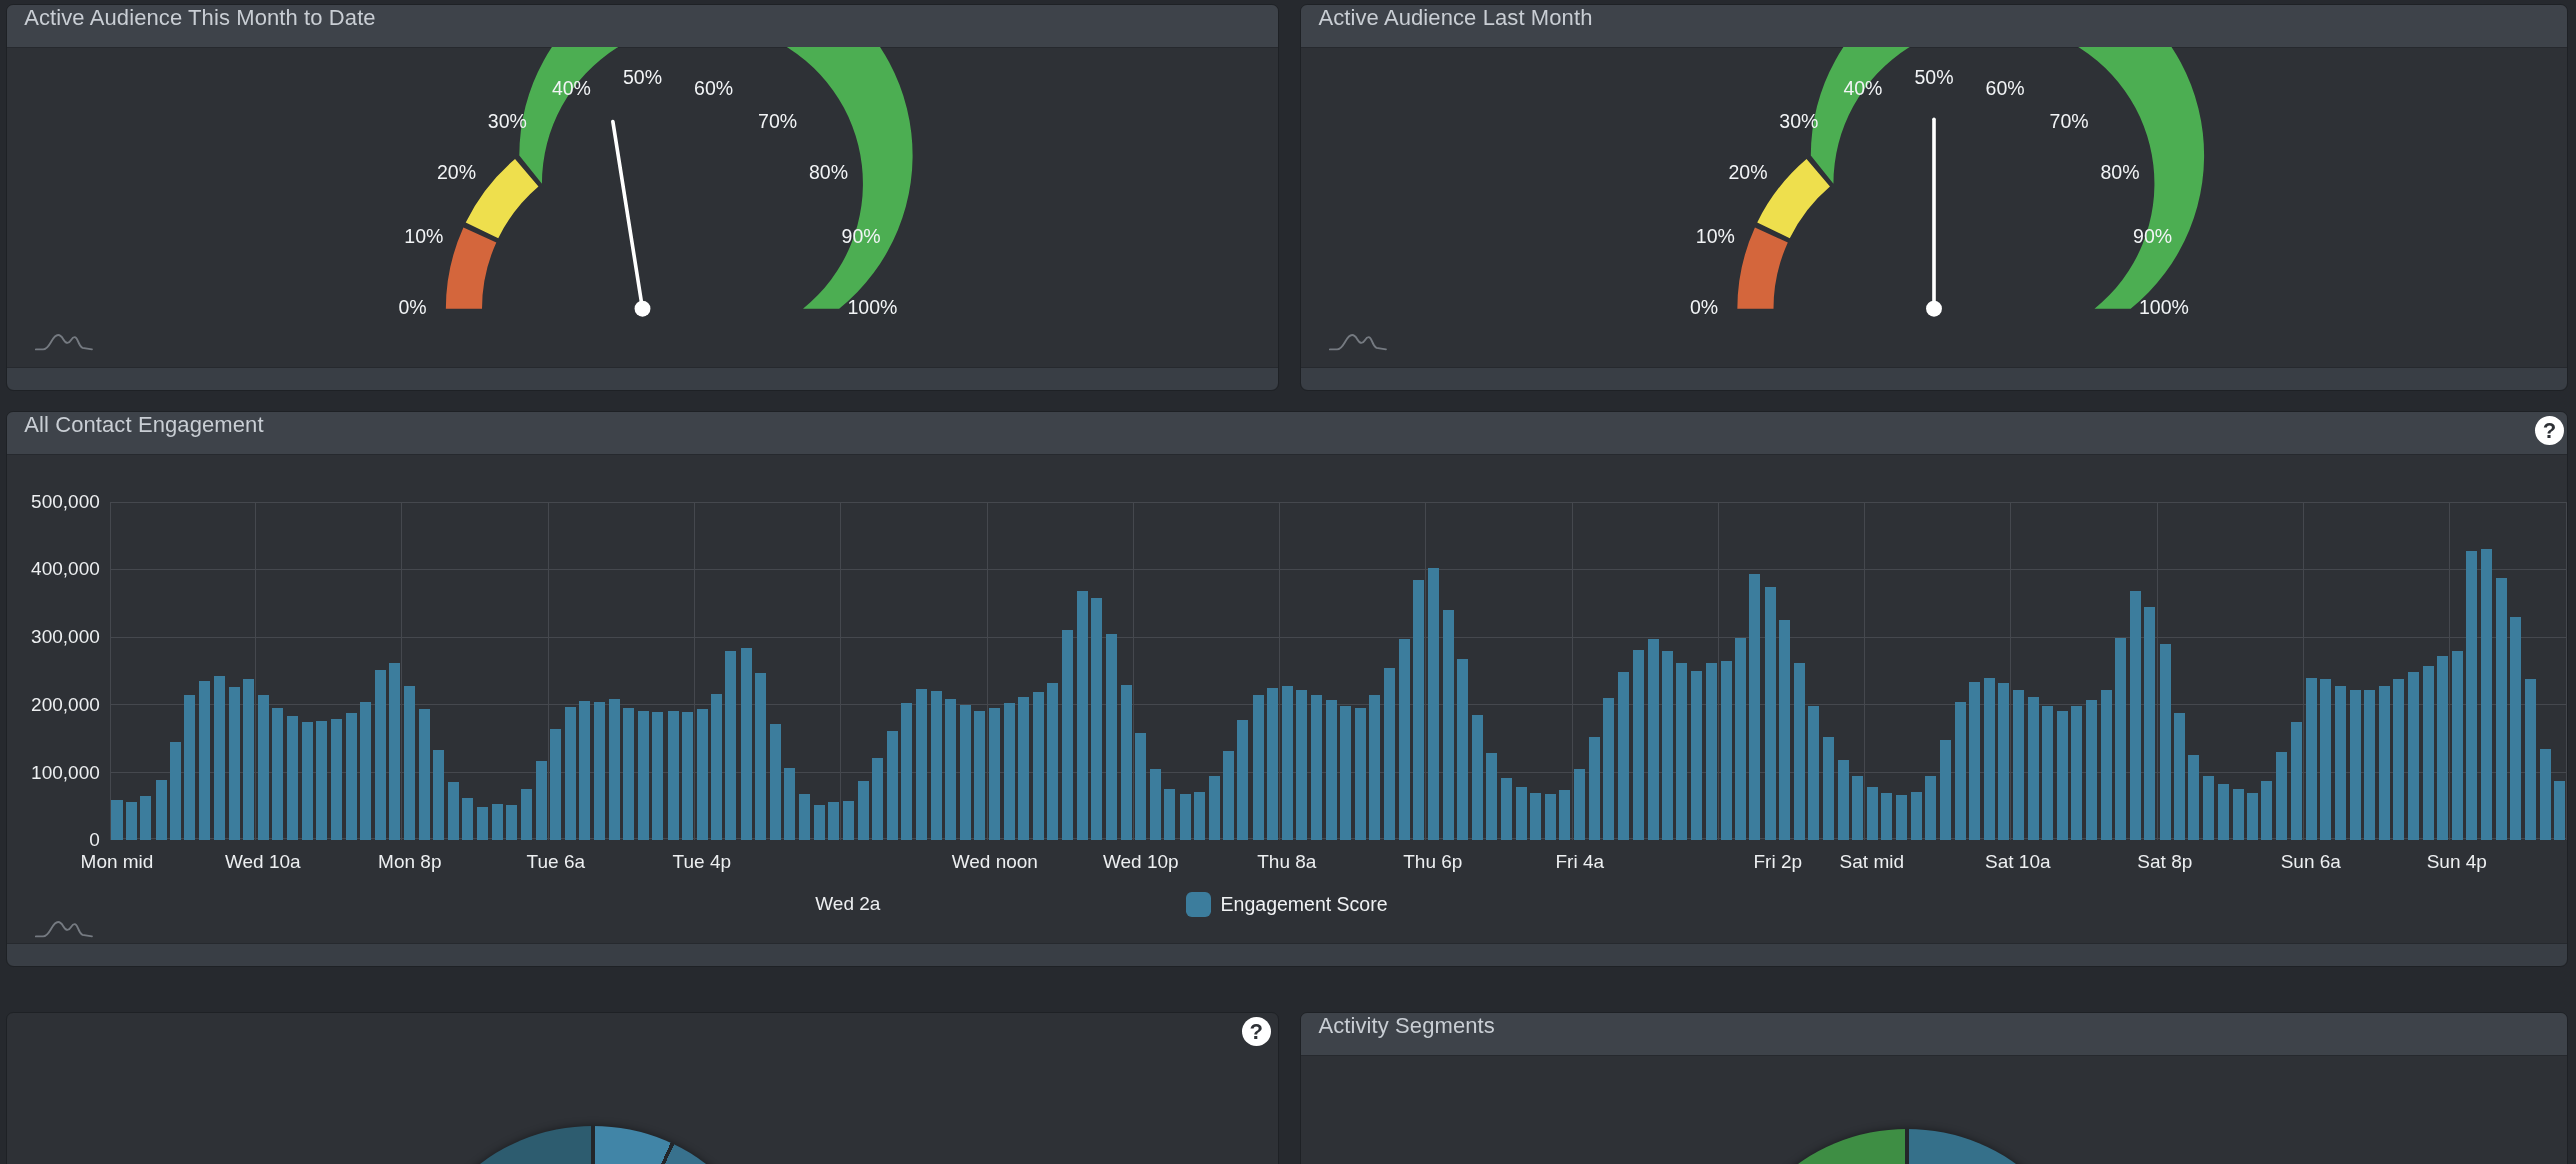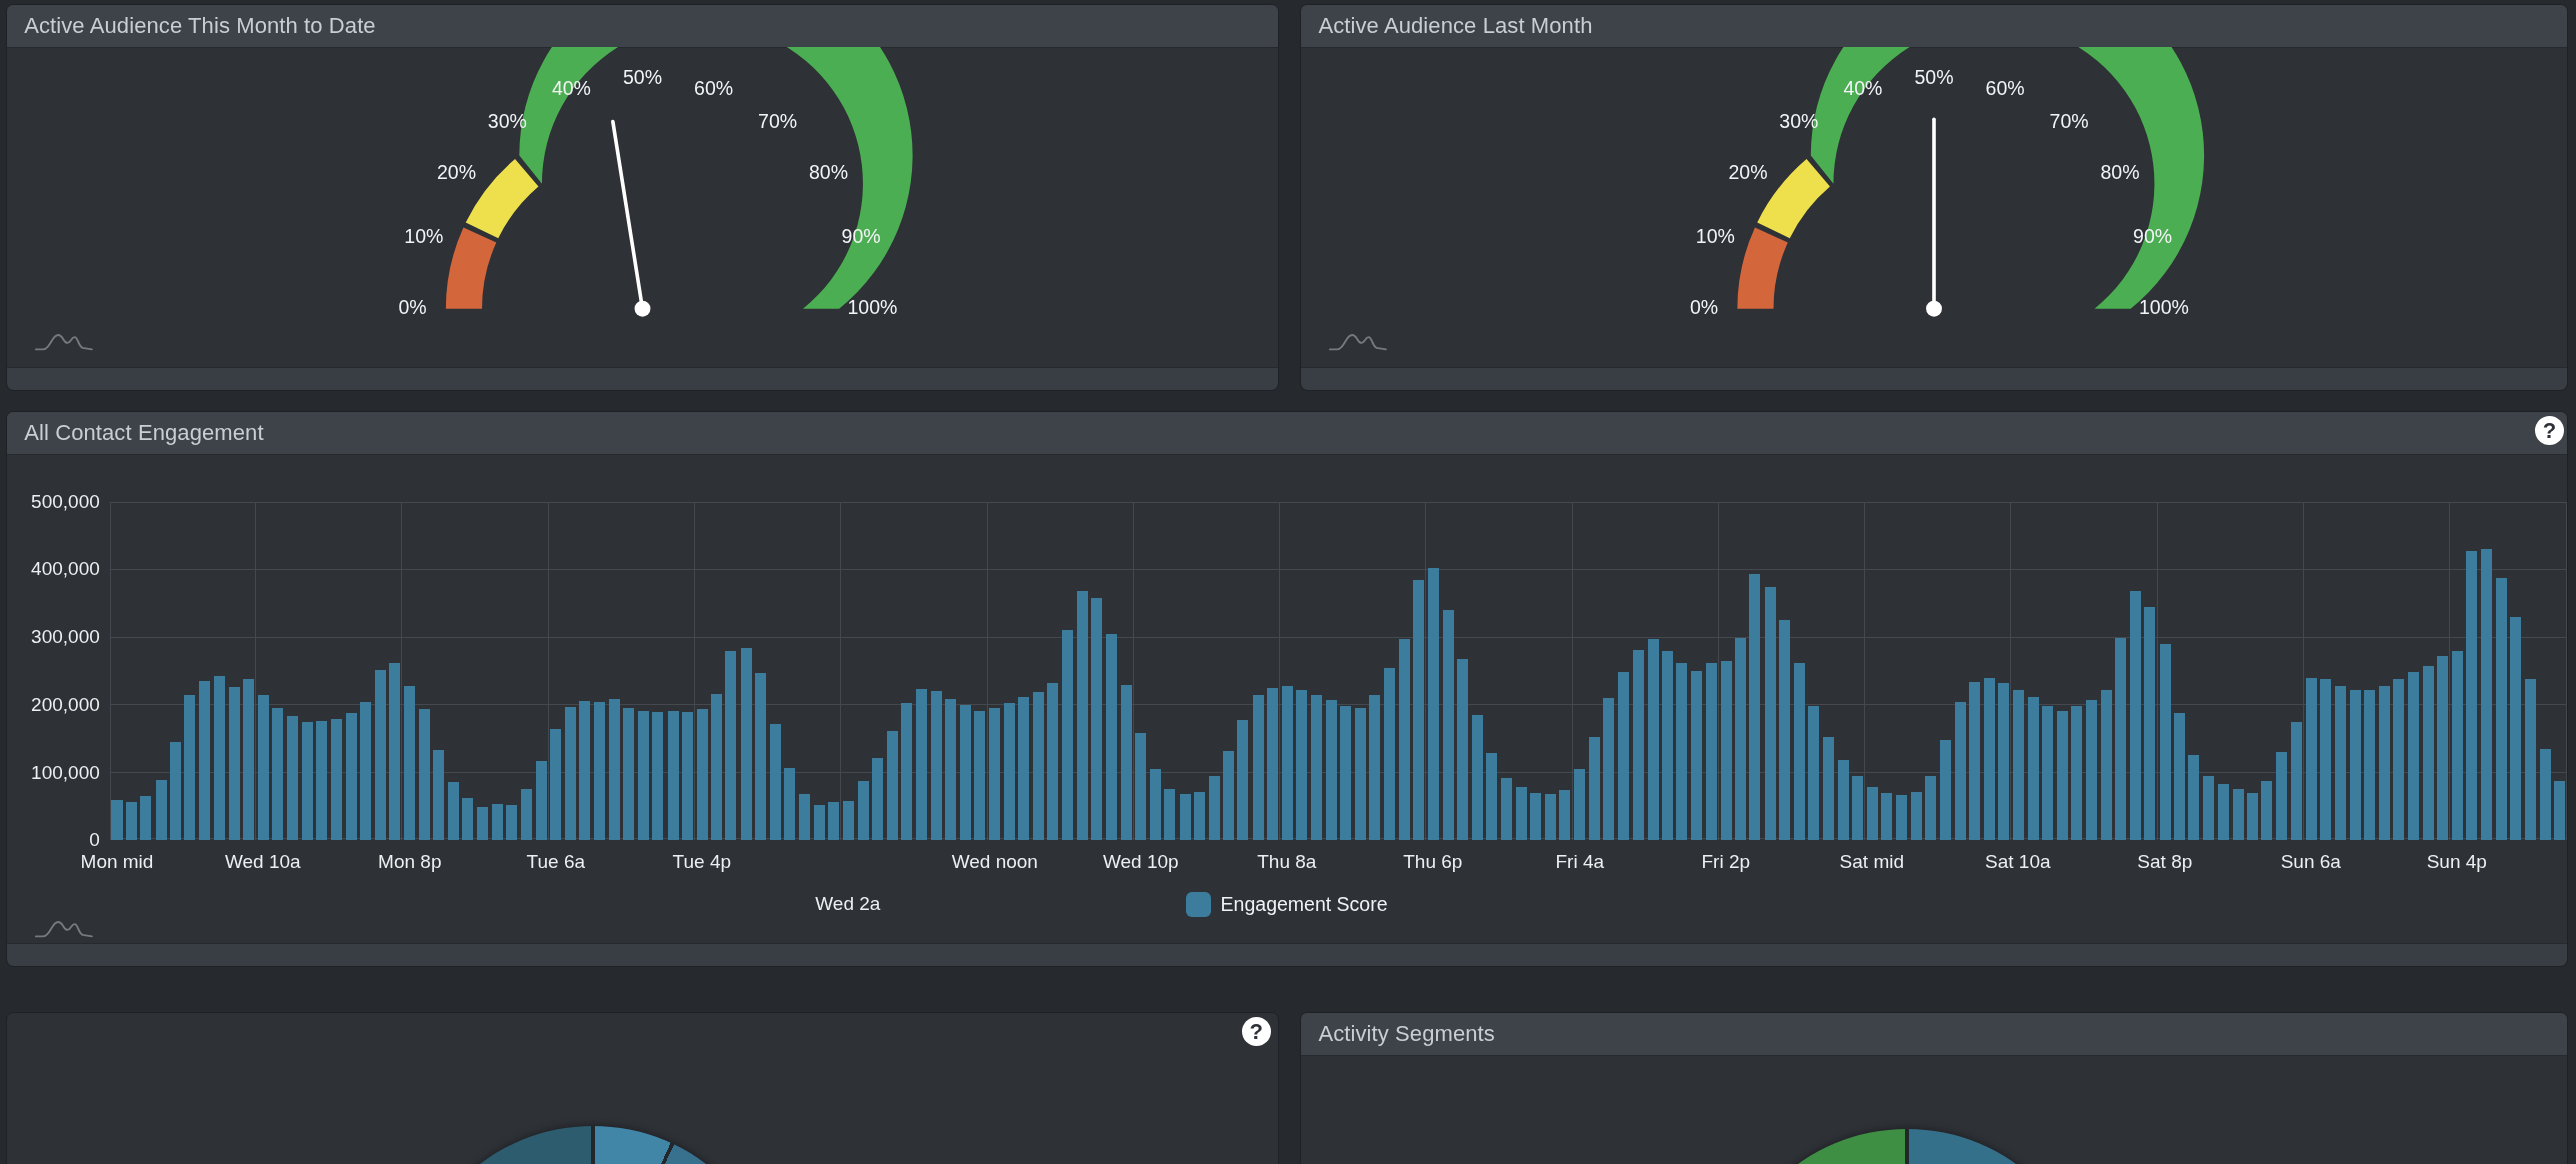--- a/index.html
+++ b/index.html
@@ -7,21 +7,21 @@
     width:2576px;height:1164px;position:relative;overflow:hidden;
     background:#26292e;font-family:"Liberation Sans",sans-serif;
     -webkit-font-smoothing:antialiased;
   }
   .panel{
     position:absolute;background:#2e3136;border:0.7px solid #1e2125;
     border-radius:7.2px;overflow:hidden;
   }
   .phead{
     position:absolute;left:0;top:0;right:0;height:42px;background:#3e434a;
-    border-bottom:1.4px solid #26292e;display:flex;align-items:center;
+    border-bottom:1.4px solid #26292e;display:flex;align-items:flex-start;
   }
   .ptitle{
     margin-left:17.4px;font-size:22px;color:#c9ced4;letter-spacing:0.1px;white-space:nowrap;
   }
   .pfoot{
     position:absolute;left:0;right:0;bottom:0;height:22px;background:#393e45;
     border-top:1.4px solid #26292e;border-radius:0 0 7.2px 7.2px;
   }
   .help{
     position:absolute;top:4.3px;width:29px;height:29px;border-radius:50%;
@@ -322,21 +322,21 @@
       <span class="xlab" style="left: 153px;">Wed 10a</span>
       <span class="xlab" style="left: 300px;">Mon 8p</span>
       <span class="xlab" style="left: 446px;">Tue 6a</span>
       <span class="xlab" style="left: 592px;">Tue 4p</span>
       <span class="xlab" style="left: 738px; margin-top: 42px;">Wed 2a</span>
       <span class="xlab" style="left: 885px;">Wed noon</span>
       <span class="xlab" style="left: 1031px;">Wed 10p</span>
       <span class="xlab" style="left: 1177px;">Thu 8a</span>
       <span class="xlab" style="left: 1323px;">Thu 6p</span>
       <span class="xlab" style="left: 1470px;">Fri 4a</span>
-      <span class="xlab" style="left: 1616px; text-align: right;">Fri 2p</span>
+      <span class="xlab" style="left: 1668px; text-align: right;">Fri 2p</span>
       <span class="xlab" style="left: 1762px;">Sat mid</span>
       <span class="xlab" style="left: 1908px;">Sat 10a</span>
       <span class="xlab" style="left: 2055px;">Sat 8p</span>
       <span class="xlab" style="left: 2201px;">Sun 6a</span>
       <span class="xlab" style="left: 2347px;">Sun 4p</span>
     </div>
 
   <div class="legend">
     <span class="swatch" style="background: rgb(60, 125, 157);"></span>
     <span class="legend-label">Engagement Score</span>

